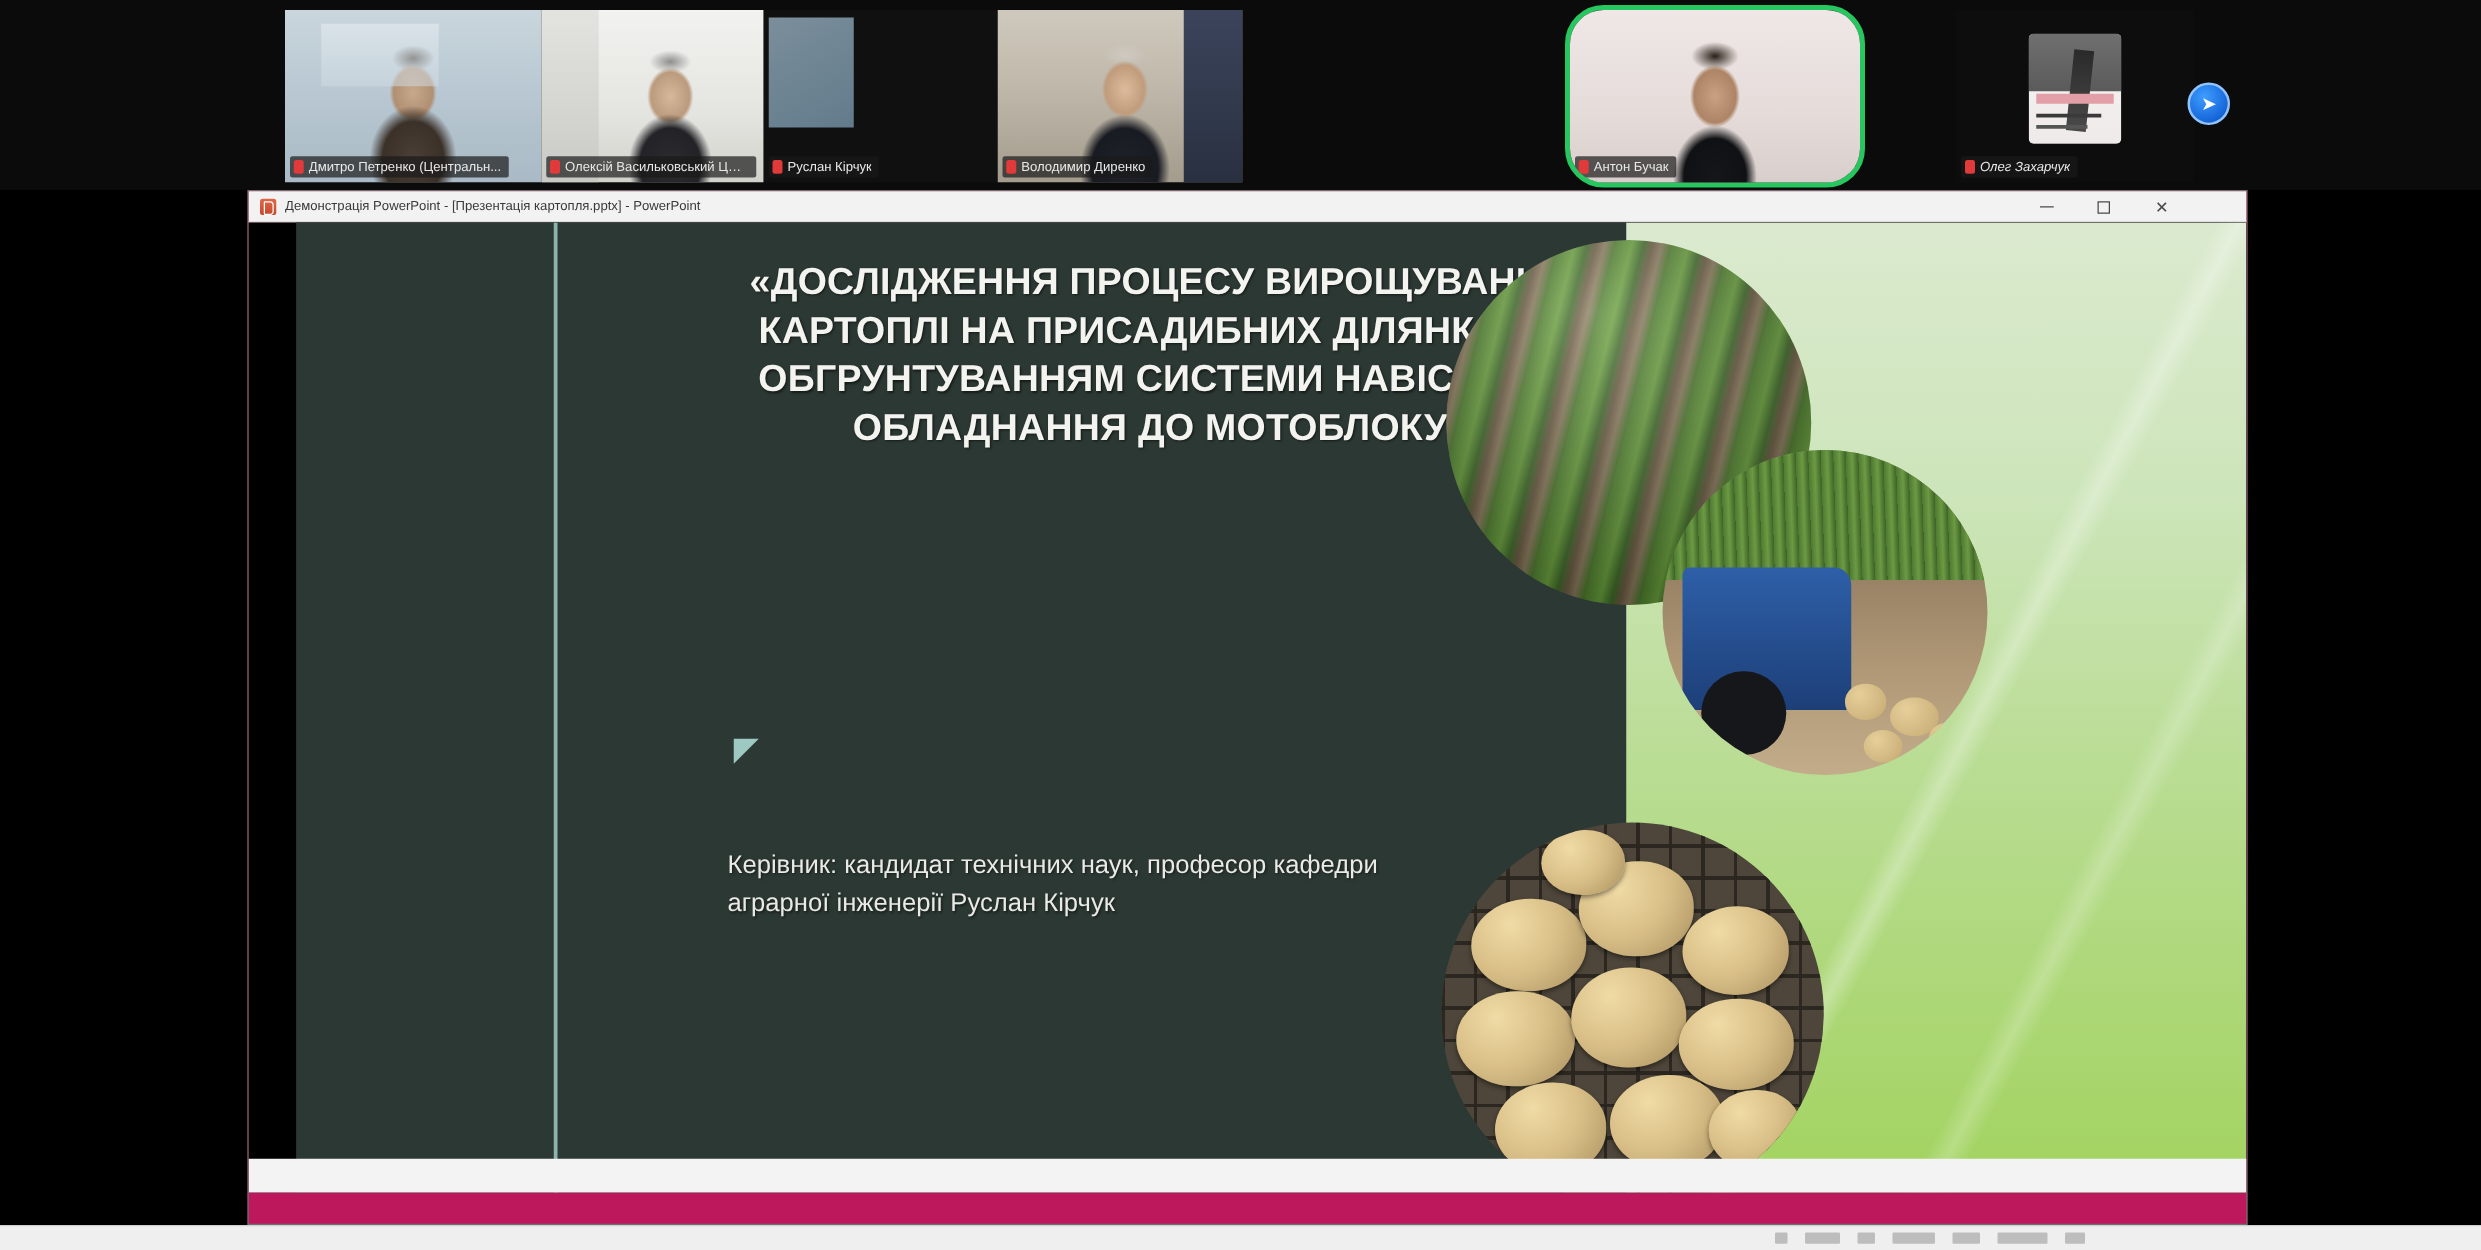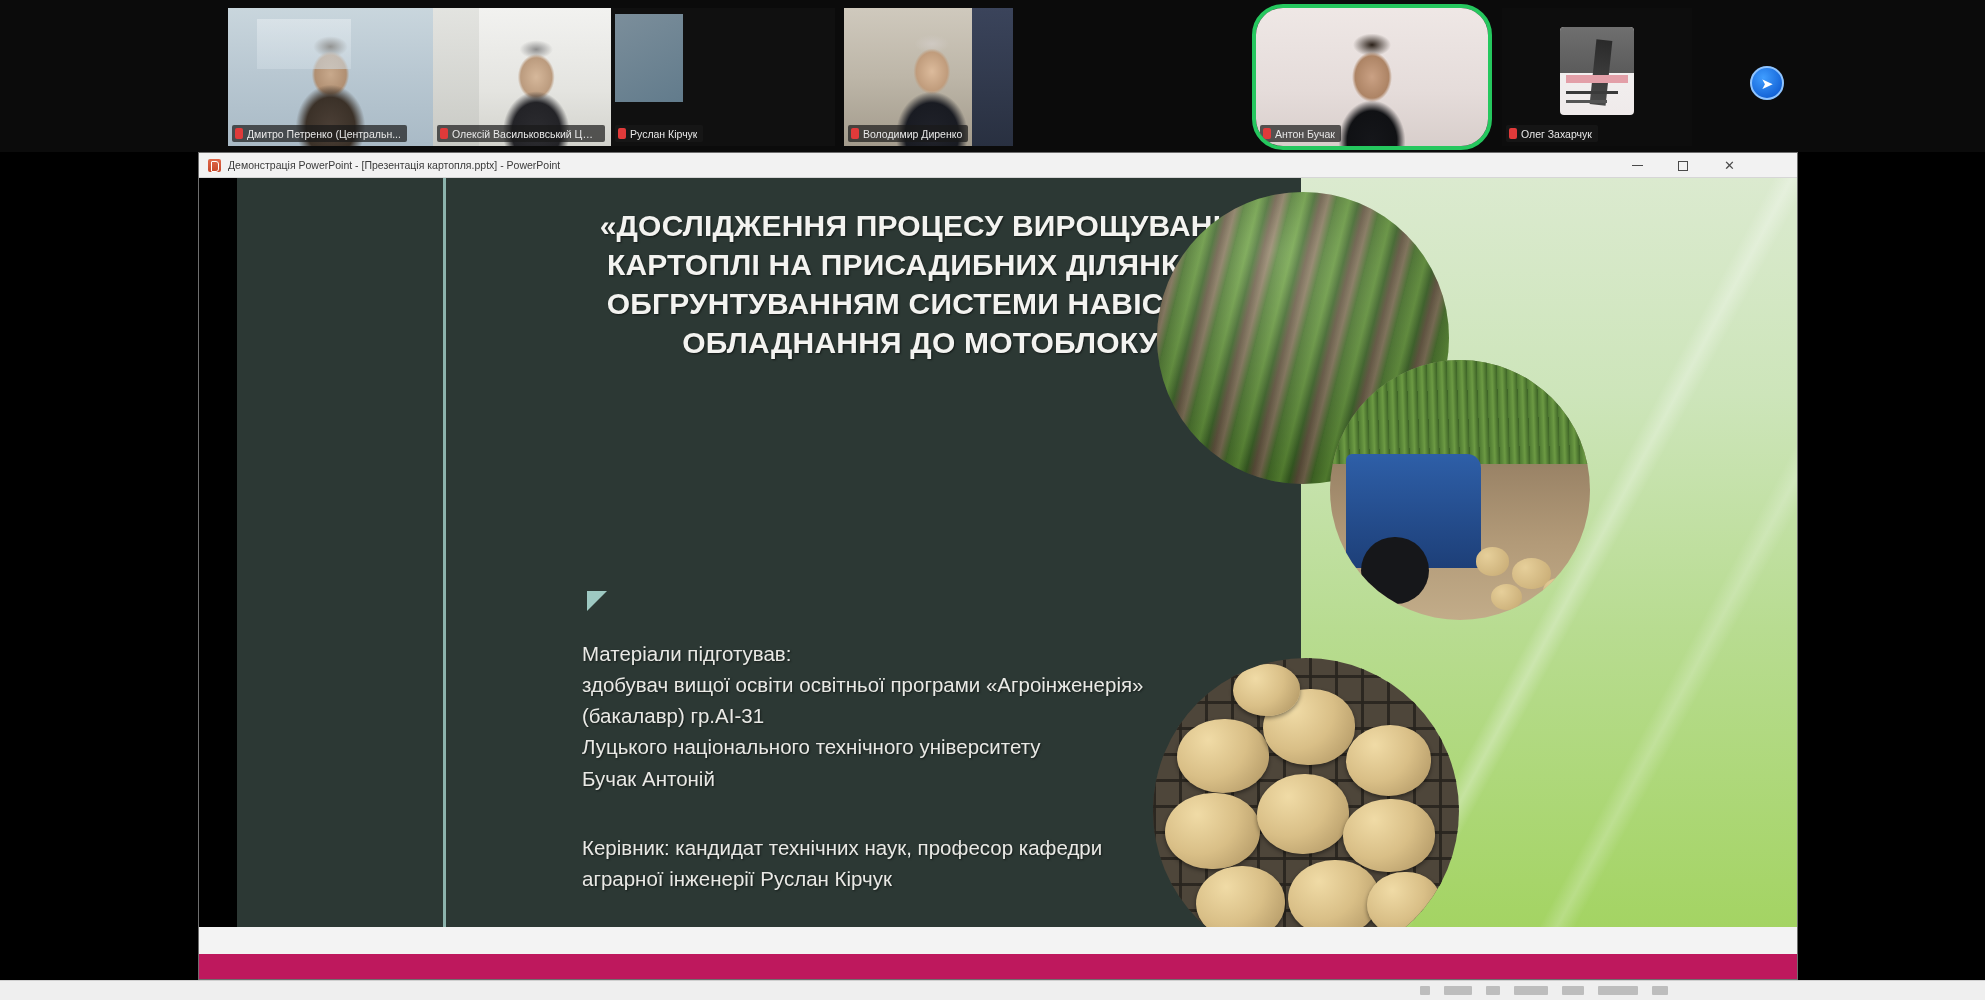--- a/index.html
+++ b/index.html
@@ -245,37 +245,37 @@
   </div>
 
   <div class="vtile" id="tile-2" style="left:611px; width:224px;">
     <div class="feed feed-c"></div>
     <div class="namebar">
       <span class="mic-icon"></span>
       <span class="nm">Руслан Кірчук</span>
     </div>
   </div>
 
-  <div class="vtile" id="tile-3" style="left:844px; width:169px;">
+  <div class="vtile" id="tile-3" style="left:798px; width:196px;">
     <div class="feed feed-d"></div>
     <div class="namebar">
       <span class="mic-icon"></span>
       <span class="nm">Володимир Диренко</span>
     </div>
   </div>
 
   <div class="vtile active" id="tile-4" style="left:1252px; width:240px; top:4px; height:146px;border-radius:31px;">
     <div class="feed feed-e"></div>
     <div class="namebar">
       <span class="mic-icon"></span>
       <span class="nm">Антон Бучак</span>
     </div>
   </div>
 
-  <div class="vtile" id="tile-5" style="left:1502px; width:190px;">
+  <div class="vtile" id="tile-5" style="left:1565px; width:190px;font-style:italic;">
     <div class="feed feed-f">
       <div class="avatar-thumb">
         <div class="art-top"></div>
           <div class="art-fig"></div>
         <div class="art-pink"></div>
           <div class="art-l1"></div>
           <div class="art-l2"></div>
       </div>
     </div>
     <div class="namebar">
@@ -306,25 +306,20 @@
     <div id="slide">
       <div id="slide-left-panel"></div>
       <div id="slide-accent-line"></div>
       <div id="slide-right-panel"></div>
 
       <div id="slide-title">«ДОСЛІДЖЕННЯ ПРОЦЕСУ ВИРОЩУВАННЯ КАРТОПЛІ НА ПРИСАДИБНИХ ДІЛЯНКАХ З ОБГРУНТУВАННЯМ СИСТЕМИ НАВІСНОГО ОБЛАДНАННЯ ДО МОТОБЛОКУ»</div>
 
       <div id="body-marker"></div>
 
       <div id="slide-body">
-        <div class="para1" style="white-space:pre-line">Матеріали підготував:
-здобувач вищої освіти освітньої програми «Агроінженерія»
-(бакалавр) гр.АІ-31
-Луцького національного технічного університету
-Бучак Антоній</div>
         <div class="para2" style="white-space:pre-line">Керівник: кандидат технічних наук, професор кафедри
 аграрної інженерії Руслан Кірчук</div>
       </div>
 
       <div class="photo" id="photo-field"></div>
 
       <div class="photo" id="photo-tiller">
         <div class="grass"></div>
           <div class="machine"></div>
           <div class="wheel"></div>

